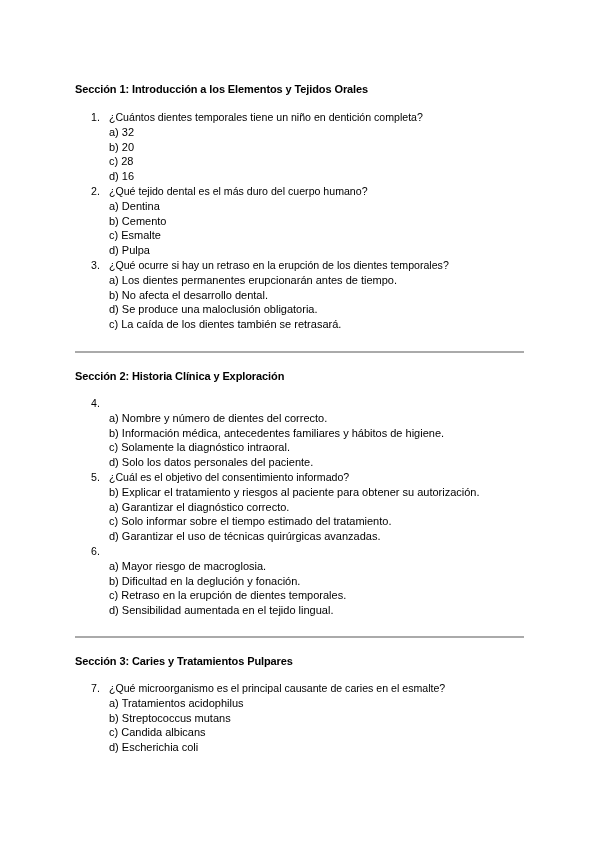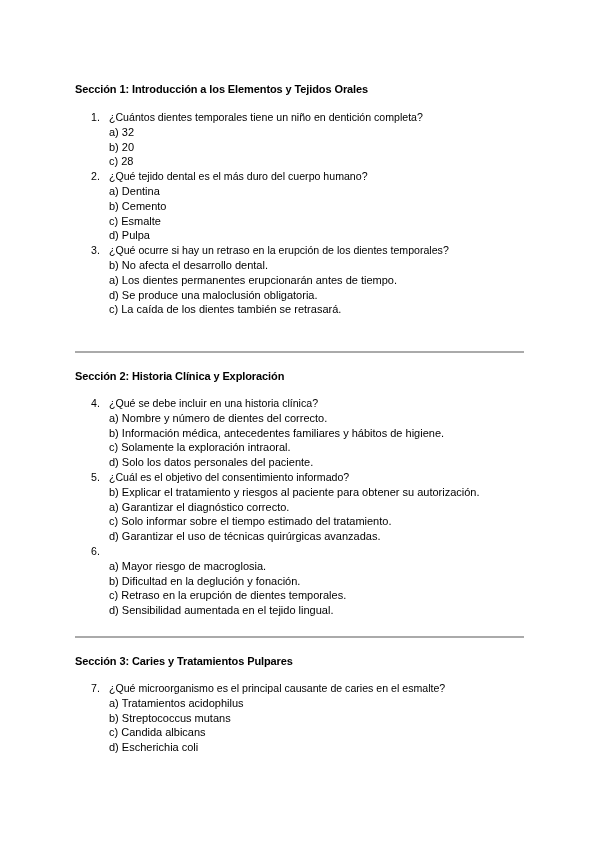--- a/index.html
+++ b/index.html
@@ -24,55 +24,55 @@
   <div class="section-title" style="top:83px;">Sección 1: Introducción a los Elementos y Tejidos Orales</div>
   <div class="qlist" style="top:110px;">
     <div class="question">
       <div class="qline">
           <span class="qnum">1.</span>
           <span class="qtext">¿Cuántos dientes temporales tiene un niño en dentición completa?</span>
         </div>
       <div class="opt">a) 32</div>
       <div class="opt">b) 20</div>
       <div class="opt">c) 28</div>
+      <div class="opt">d) 16</div>
     </div>
     <div class="question">
       <div class="qline">
           <span class="qnum">2.</span>
           <span class="qtext">¿Qué tejido dental es el más duro del cuerpo humano?</span>
         </div>
       <div class="opt">a) Dentina</div>
       <div class="opt">b) Cemento</div>
       <div class="opt">c) Esmalte</div>
       <div class="opt">d) Pulpa</div>
     </div>
     <div class="question">
       <div class="qline">
           <span class="qnum">3.</span>
           <span class="qtext">¿Qué ocurre si hay un retraso en la erupción de los dientes temporales?</span>
         </div>
+      <div class="opt">a) Los dientes permanentes erupcionarán antes de tiempo.</div>
       <div class="opt">b) No afecta el desarrollo dental.</div>
-      <div class="opt">a) Los dientes permanentes erupcionarán antes de tiempo.</div>
       <div class="opt">d) Se produce una maloclusión obligatoria.</div>
       <div class="opt">c) La caída de los dientes también se retrasará.</div>
     </div>
   </div>
 
   <div class="rule" style="top:351px;"></div>
 
   <div class="section-title" style="top:370px;">Sección 2: Historia Clínica y Exploración</div>
   <div class="qlist" style="top:396px;">
     <div class="question">
       <div class="qline">
           <span class="qnum">4.</span>
-          <span class="qtext">¿Qué se debe incluir en una historia clínica?</span>
         </div>
       <div class="opt">a) Nombre y número de dientes del correcto.</div>
       <div class="opt">b) Información médica, antecedentes familiares y hábitos de higiene.</div>
-      <div class="opt">c) Solamente la exploración intraoral.</div>
+      <div class="opt">c) Solamente la diagnóstico intraoral.</div>
       <div class="opt">d) Solo los datos personales del paciente.</div>
     </div>
     <div class="question">
       <div class="qline">
           <span class="qnum">5.</span>
           <span class="qtext">¿Cuál es el objetivo del consentimiento informado?</span>
         </div>
       <div class="opt">b) Explicar el tratamiento y riesgos al paciente para obtener su autorización.</div>
       <div class="opt">a) Garantizar el diagnóstico correcto.</div>
       <div class="opt">c) Solo informar sobre el tiempo estimado del tratamiento.</div>

